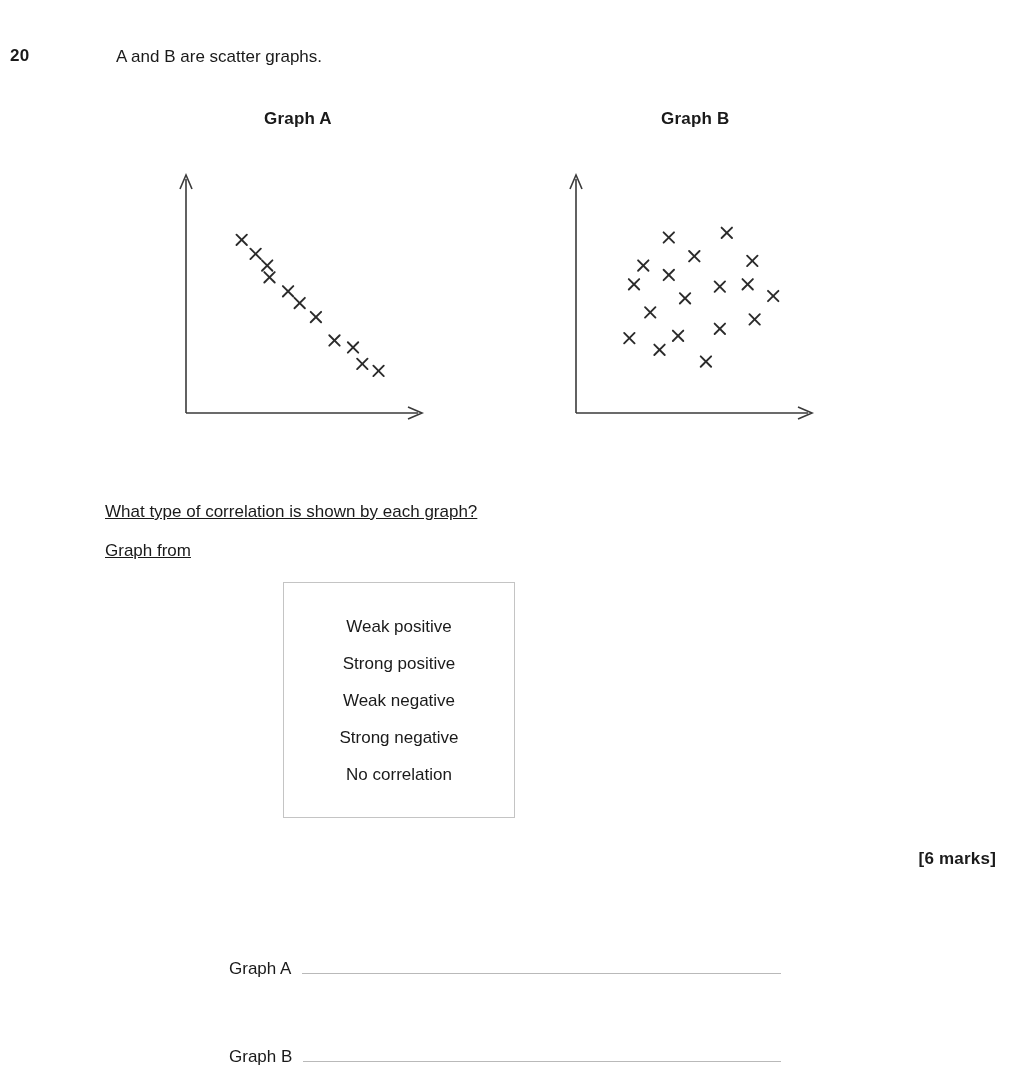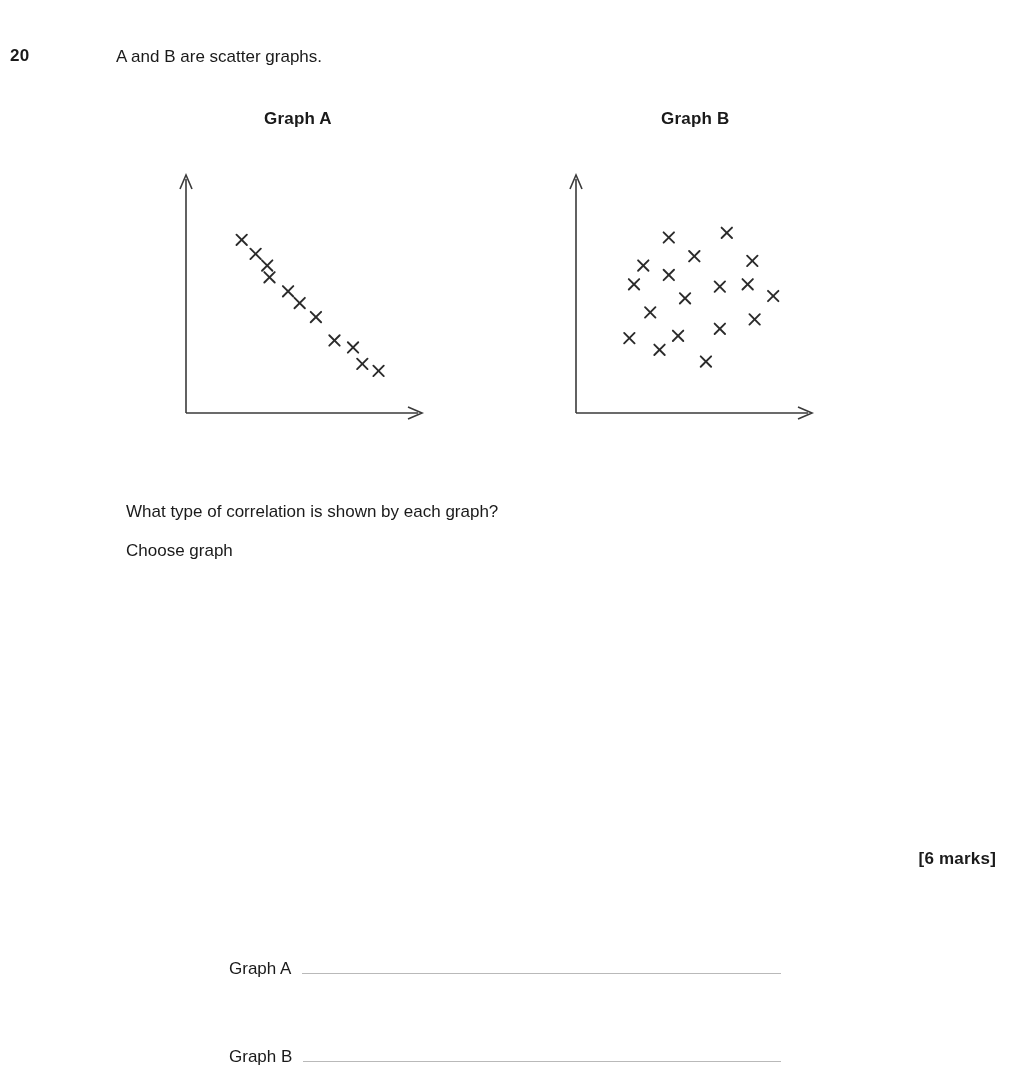--- a/index.html
+++ b/index.html
@@ -62,23 +62,24 @@
   .plot svg {
     display: block;
     width: 270px;
     height: 270px;
     overflow: visible;
   }
 
   
   .q-text {
     position: absolute;
-    left: 126px;
+    left: 105px;
     font-size: 17px;
     font-weight: normal;
+    text-decoration: underline;
   }
   #q-ask { top: 466px; }
   #q-choose { top: 505px; }
 
   
   #choices-box {
     position: absolute;
     left: 283px;
     top: 546px;
     width: 232px;
@@ -278,22 +279,29 @@
           </g>
           <g>
             <line x1="140.72" y1="195.32" x2="151.12" y2="205.72" stroke="#2b2b2b" stroke-width="1.9" stroke-linecap="round"></line>
             <line x1="140.72" y1="205.72" x2="151.12" y2="195.32" stroke="#2b2b2b" stroke-width="1.9" stroke-linecap="round"></line>
           </g>
         </g>
     </svg>
   </div>
 
   <div class="q-text" id="q-ask">What type of correlation is shown by each graph?</div>
-  <div class="q-text" id="q-choose">Choose graph</div>
-
+  <div class="q-text" id="q-choose">Graph from</div>
+
+  <div id="choices-box">
+    <div class="choice">Weak positive</div>
+    <div class="choice">Strong positive</div>
+    <div class="choice">Weak negative</div>
+    <div class="choice">Strong negative</div>
+    <div class="choice">No correlation</div>
+  </div>
 
   <div id="marks">[6 marks]</div>
 
   <div class="answer-row" id="answer-a">
     <span class="answer-label">Graph A</span>
     <span class="answer-line"></span>
   </div>
 
   <div class="answer-row" id="answer-b">
     <span class="answer-label">Graph B</span>

